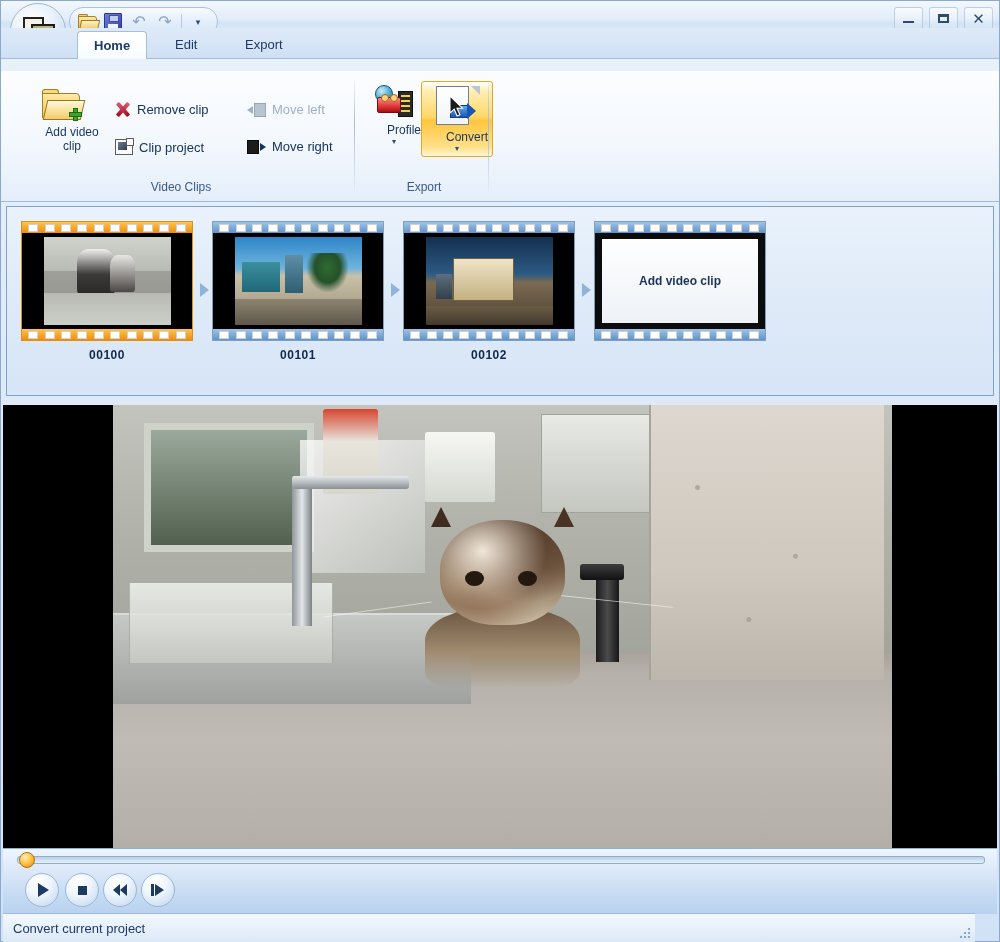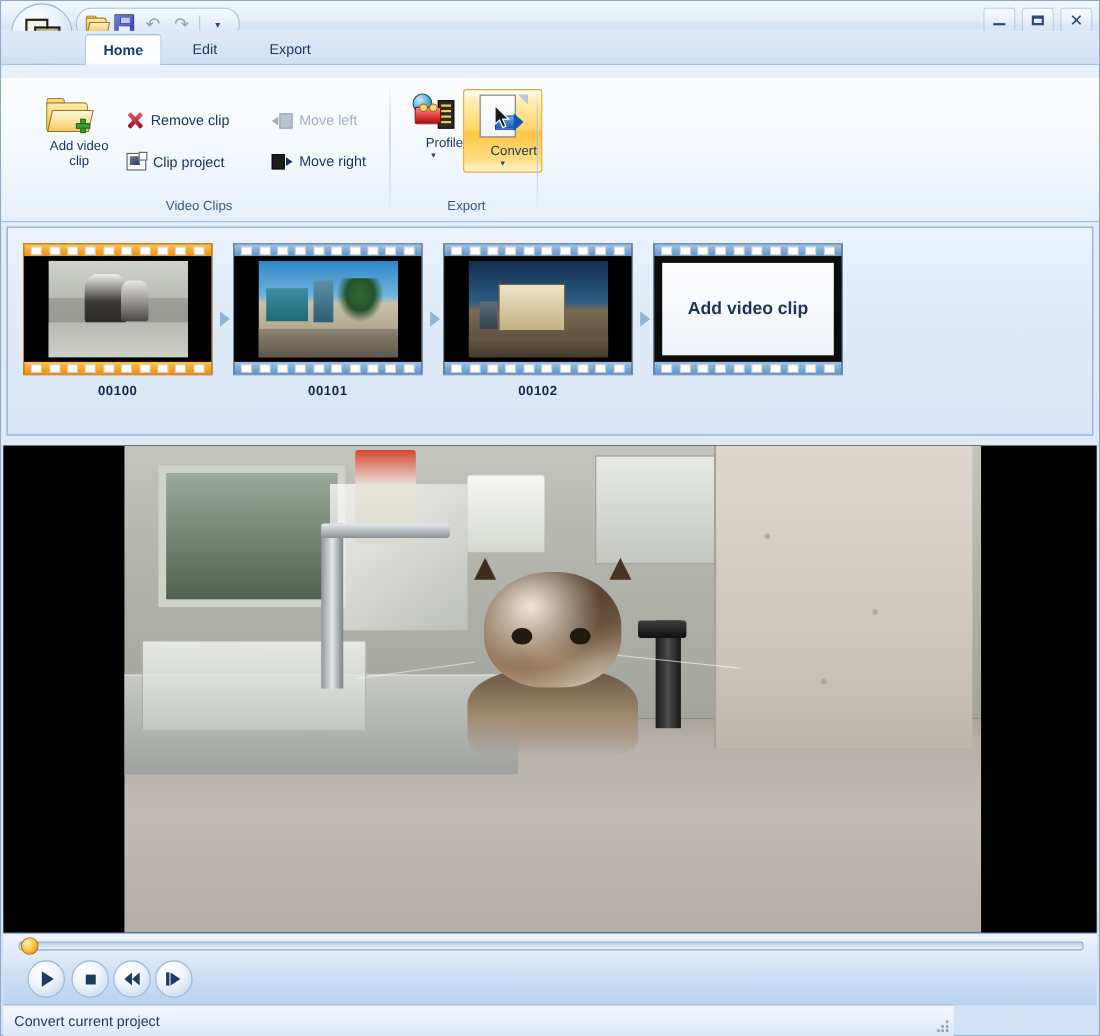--- a/index.html
+++ b/index.html
@@ -355,21 +355,21 @@
     background: #000;
     display: flex; align-items: center; justify-content: center;
     overflow: hidden;
   }
   .thumb .inner { width: 127px; height: 88px; position: relative; overflow: hidden; }
   .thumb.empty { background: #0c0c0c; padding: 0; }
   .thumb.empty .sheet {
     width: 156px; height: 84px; margin: auto;
     background: linear-gradient(to bottom,#fefeff,#eef2f7);
     display: flex; align-items: center; justify-content: center;
-    font-size: 16px; font-weight: bold; color: #1c3458;
+    font-size: 12px; font-weight: bold; color: #1c3458;
   }
   .clip-label {
     margin-top: 7px;
     text-align: center;
     font-size: 12px;
     font-weight: bold;
     color: #12284a;
     letter-spacing: 0.5px;
   }
   .clip-arrow {
@@ -611,21 +611,21 @@
     font-size: 17px;
     font-weight: bold;
     color: #3a2300;
     letter-spacing: 1px;
   }
 
   
   #status-bar {
     position: absolute;
     left: 2px; top: 912px;
-    width: 864px; height: 28px;
+    width: 972px; height: 28px;
     background: linear-gradient(to bottom,#f3f8fd 0%, #e7f0fa 55%, #dbe8f6 100%);
     border-top: 1px solid #9fbada;
     display: flex;
     align-items: center;
   }
   #status-text {
     margin-left: 10px;
     font-size: 13px;
     color: #1d3b66;
   }

